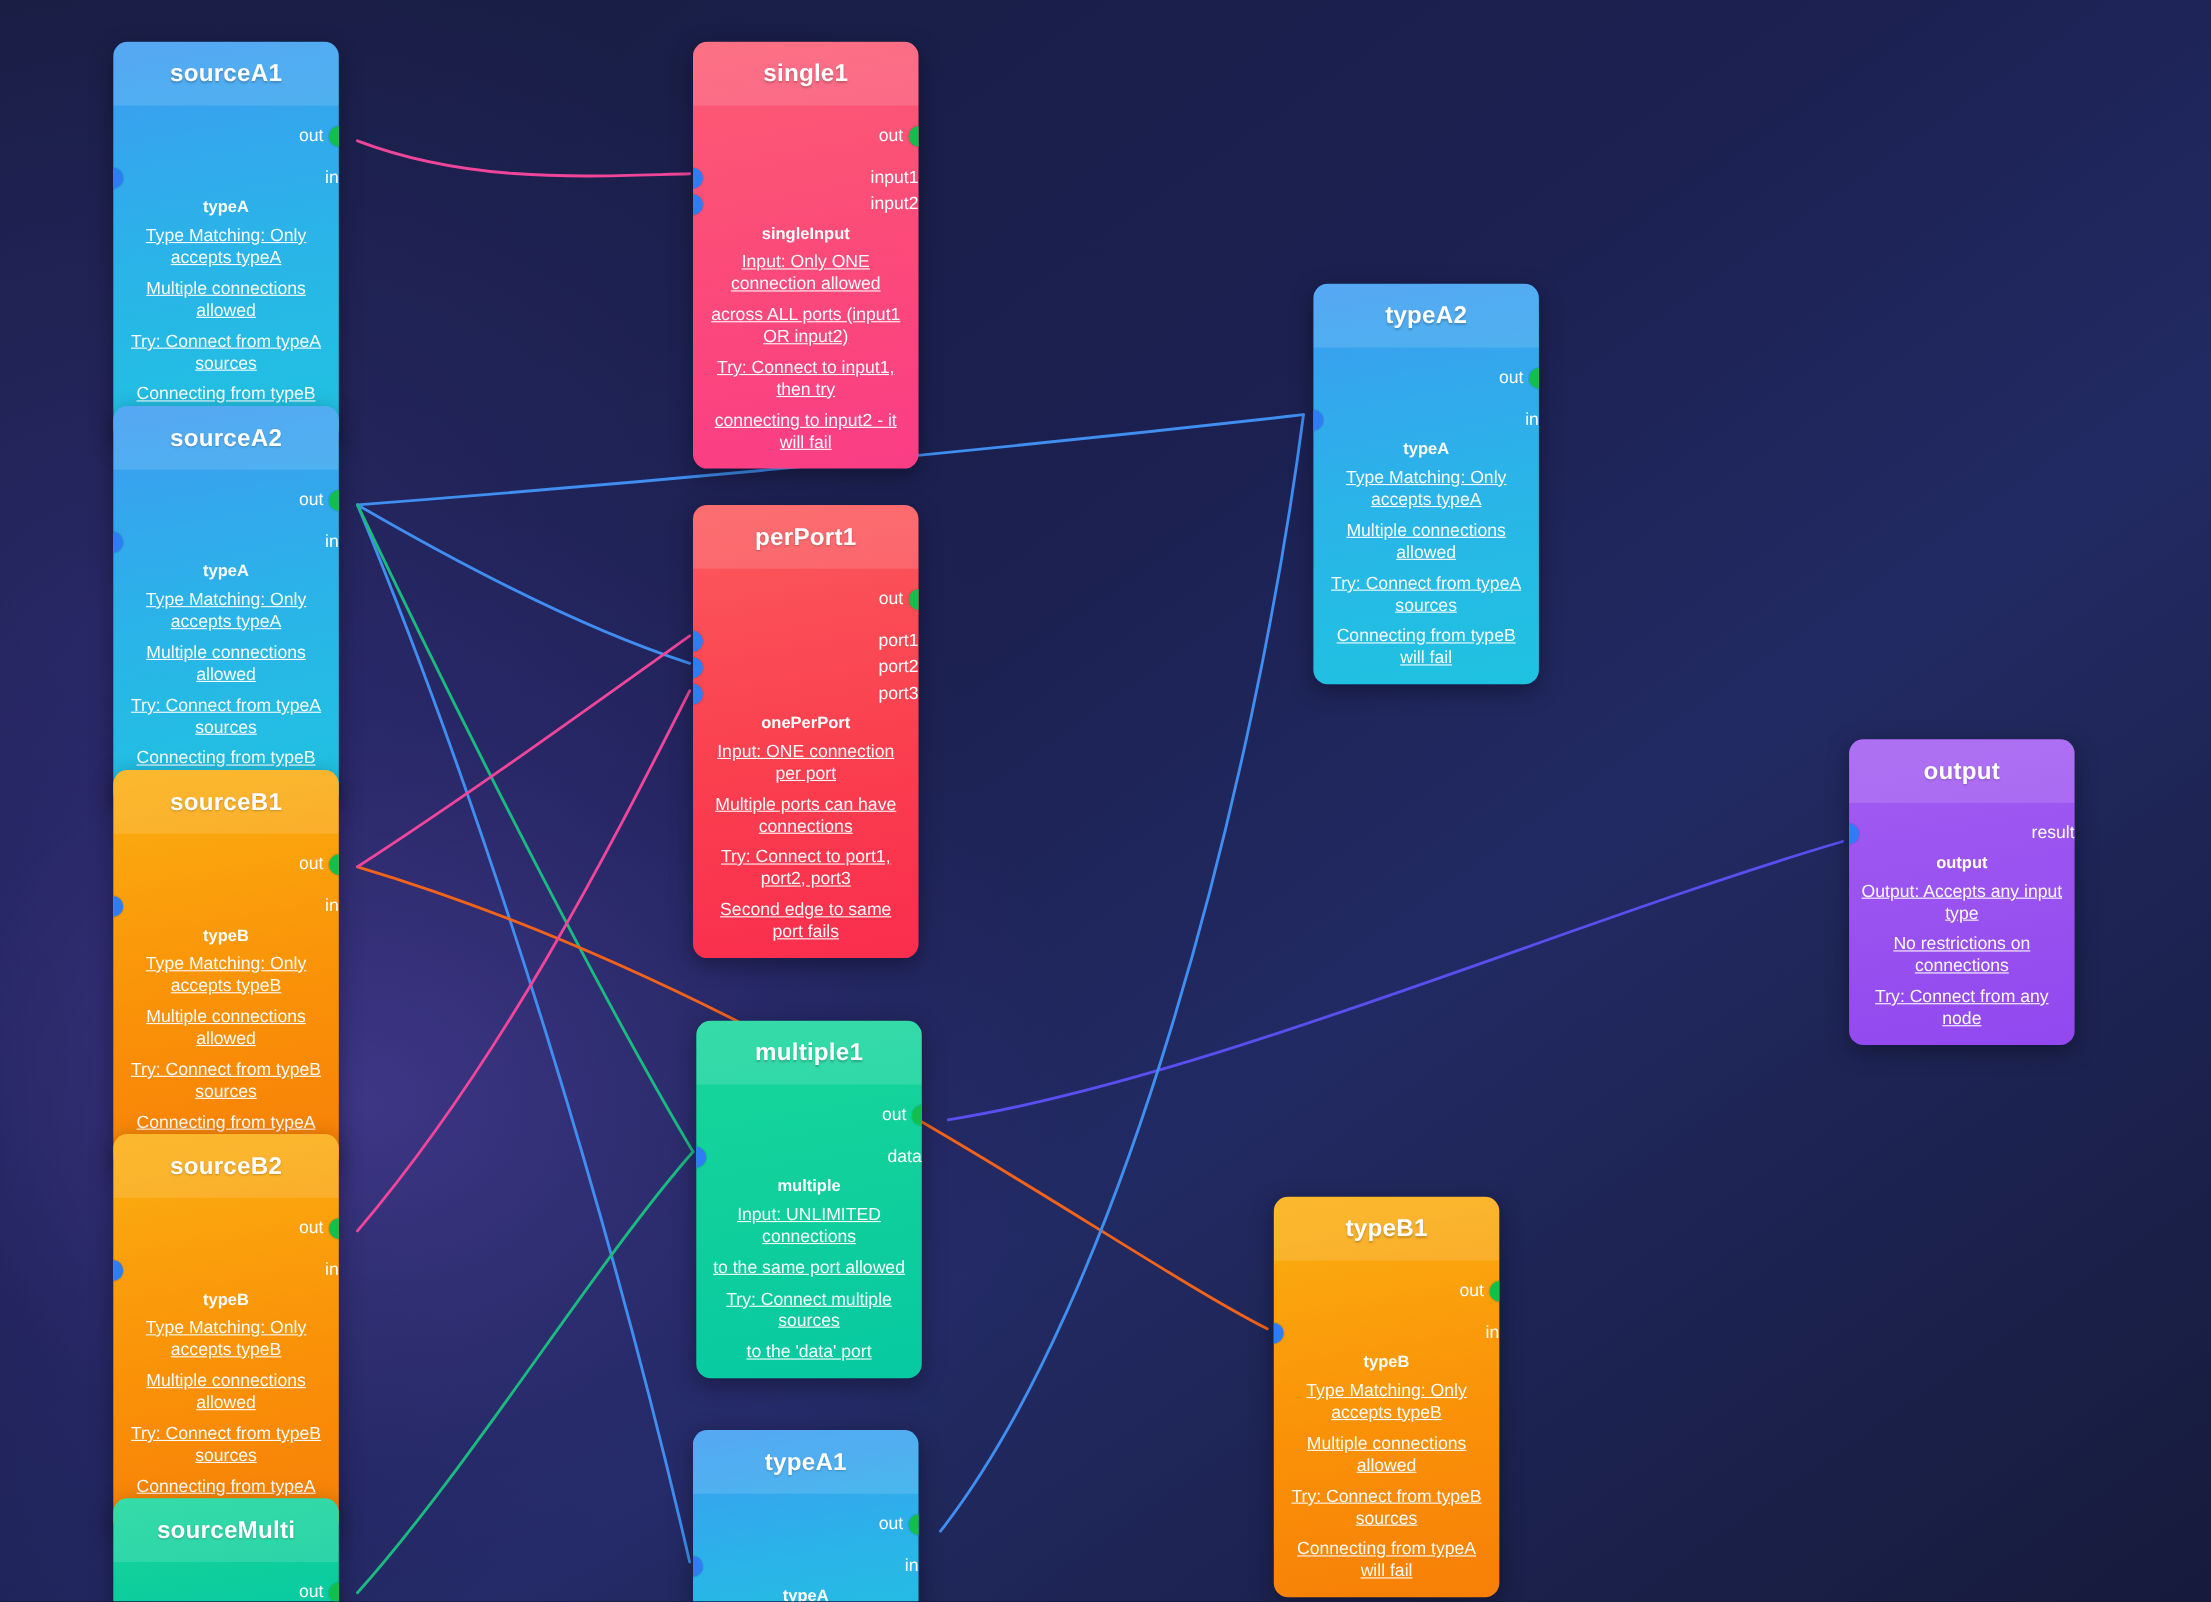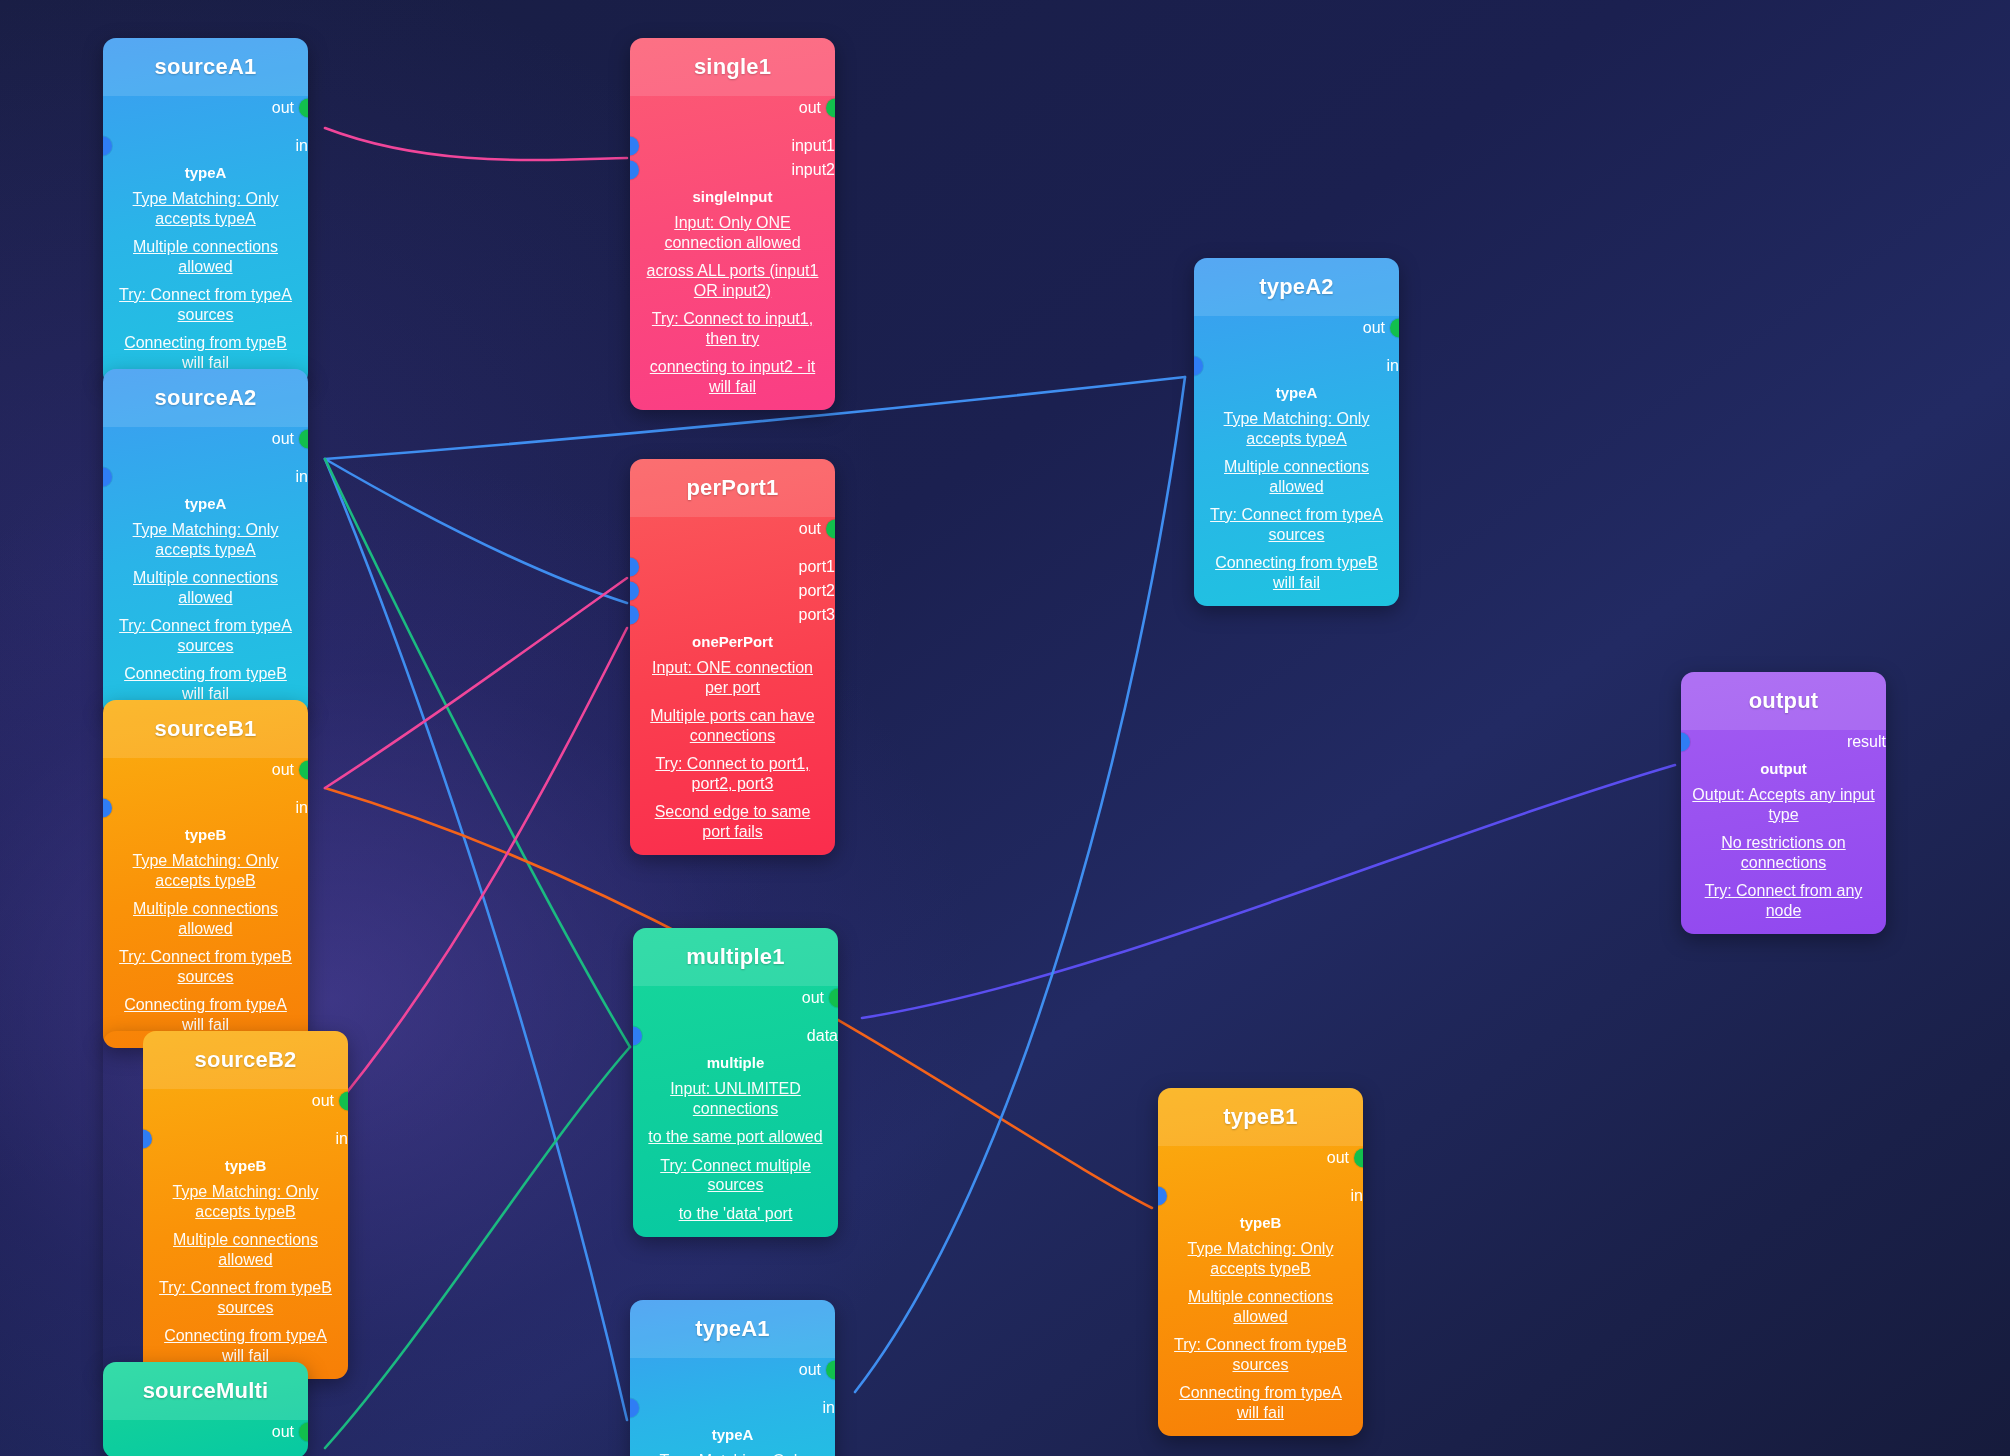--- a/index.html
+++ b/index.html
@@ -47,20 +47,21 @@
     justify-content: center;
     font-size: 22px;
     font-weight: bold;
     letter-spacing: 0.2px;
     background: rgba(255,255,255,0.13);
     text-shadow: 0 1px 2px rgba(0,0,0,0.22);
   }
   .node-body {
     padding: 0 0 14px 0;
     position: relative;
+    margin-top: 16px;
   }
   .ports {
     position: relative;
     min-height: 10px;
   }
   .port-row {
     position: relative;
     height: 24px;
     display: flex;
     align-items: center;
@@ -201,21 +202,21 @@
             <div class="desc">
               <div class="desc-title">typeB</div>
               <div class="desc-line">Type Matching: Only accepts typeB</div>
               <div class="desc-line">Multiple connections allowed</div>
               <div class="desc-line">Try: Connect from typeB sources</div>
               <div class="desc-line">Connecting from typeA will fail</div>
             </div>
           </div>
         </div>
       </div>
-      <div class="node" style="left: 103px; top: 1031px; padding-left: 40px;">
+      <div class="node" style="left: 103px; top: 1031px;">
         <div class="node-inner c-typeB">
           <div class="node-header">sourceB2</div>
           <div class="node-body">
             <div class="ports">
               <div class="port-row out">
                 <span>out</span>
                 <span class="port-dot outdot"></span>
               </div>
               <div class="gap"></div>
               <div class="port-row in">

